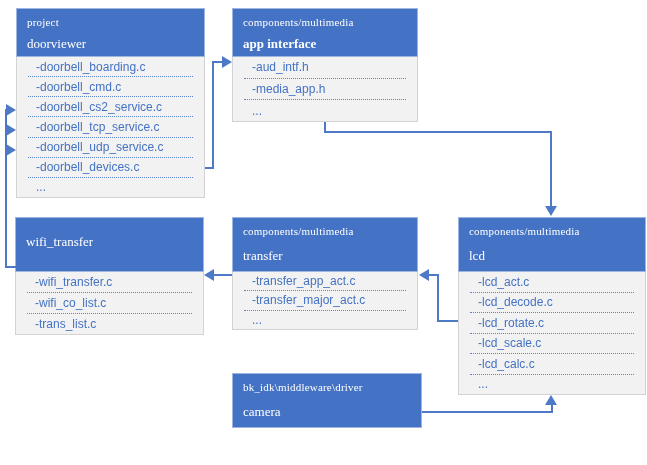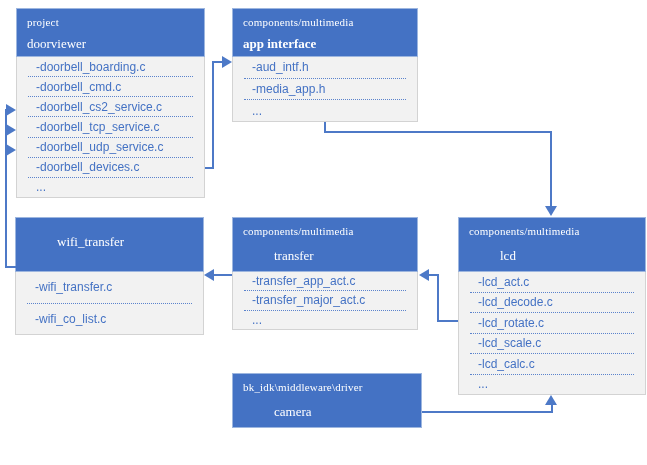--- a/index.html
+++ b/index.html
@@ -9,21 +9,21 @@
   html,body{margin:0;padding:0;background:#FFFFFF;}
   #canvas{position:relative;width:647px;height:465px;background:#FFFFFF;overflow:hidden;
           font-family:"Liberation Sans",sans-serif;}
   .node{position:absolute;display:flex;flex-direction:column;box-sizing:border-box;}
   .node-header{background:var(--header-bg);color:var(--header-text);box-sizing:border-box;
                border:1px solid #9DB6DF;padding:6px 16px 0 10px;flex:0 0 auto;font-family:Liberation Serif, serif;}
   .node-path{font-size:11px;line-height:14px;letter-spacing:.2px;}
   .node-title{font-size:13px;line-height:18px;margin-top:6px;}
   .hdr-49 .node-header{height:49px;}
   .hdr-55 .node-header{height:55px;}
-  .hdr-55 .node-title{margin-top:9px;margin-left:31px;}
+  .hdr-55 .node-title{margin-top:9px;}
   .node-body{background:var(--body-bg);border:1px solid var(--body-border);border-top:none;
              flex:1 1 auto;display:flex;flex-direction:column;box-sizing:border-box;padding:0 11px;}
   .file-row{flex:1 1 0;display:flex;align-items:center;color:var(--file-text);
             font-size:12px;padding-left:8px;border-bottom:1px dotted #5B83CC;box-sizing:border-box;}
   .file-row:last-child{border-bottom:none;}
   #box-project{left:16px;top:8px;width:189px;height:190px;}
   #box-app-interface{left:232px;top:8px;width:186px;height:114px;}
   #box-app-interface .node-title{font-weight:bold;}
   #box-wifi-transfer{left:15px;top:217px;width:189px;height:118px;}
   #box-transfer{left:232px;top:217px;width:186px;height:113px;}
@@ -73,20 +73,21 @@
     </div>
   </div>
 
   <div class="node hdr-55" id="box-wifi-transfer">
     <div class="node-header">
       <div class="node-title">wifi_transfer</div>
     </div>
     <div class="node-body">
       <div class="file-row">-wifi_transfer.c</div>
       <div class="file-row">-wifi_co_list.c</div>
+      <div class="file-row">-trans_list.c</div>
     </div>
   </div>
 
   <div class="node hdr-55" id="box-transfer">
     <div class="node-header">
       <div class="node-path">components/multimedia</div>
       <div class="node-title">transfer</div>
     </div>
     <div class="node-body">
       <div class="file-row">-transfer_app_act.c</div>

